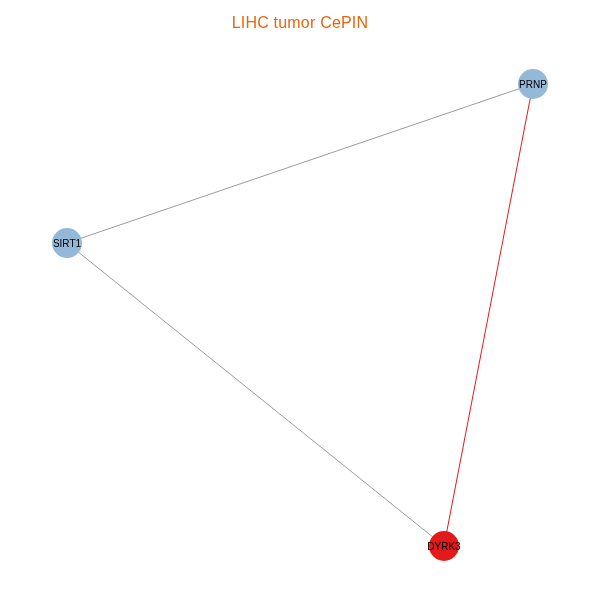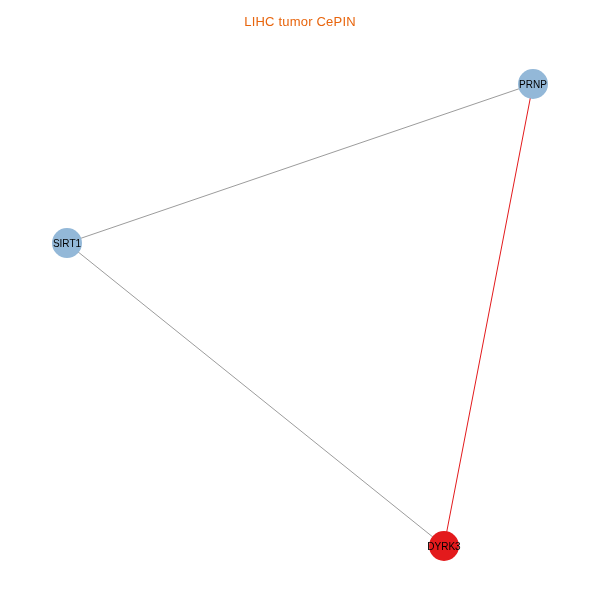--- a/index.html
+++ b/index.html
@@ -16,21 +16,21 @@
     width: 600px;
     height: 600px;
     background: #ffffff;
   }
   .plot-title {
     position: absolute;
     top: 14px;
     left: 0;
     width: 600px;
     text-align: center;
-    font-size: 13px;
+    font-size: 16px;
     font-weight: normal;
     letter-spacing: 0.2px;
   }
   svg {
     position: absolute;
     top: 0;
     left: 0;
   }
   .node-label {
     font-family: "Liberation Sans", sans-serif;

